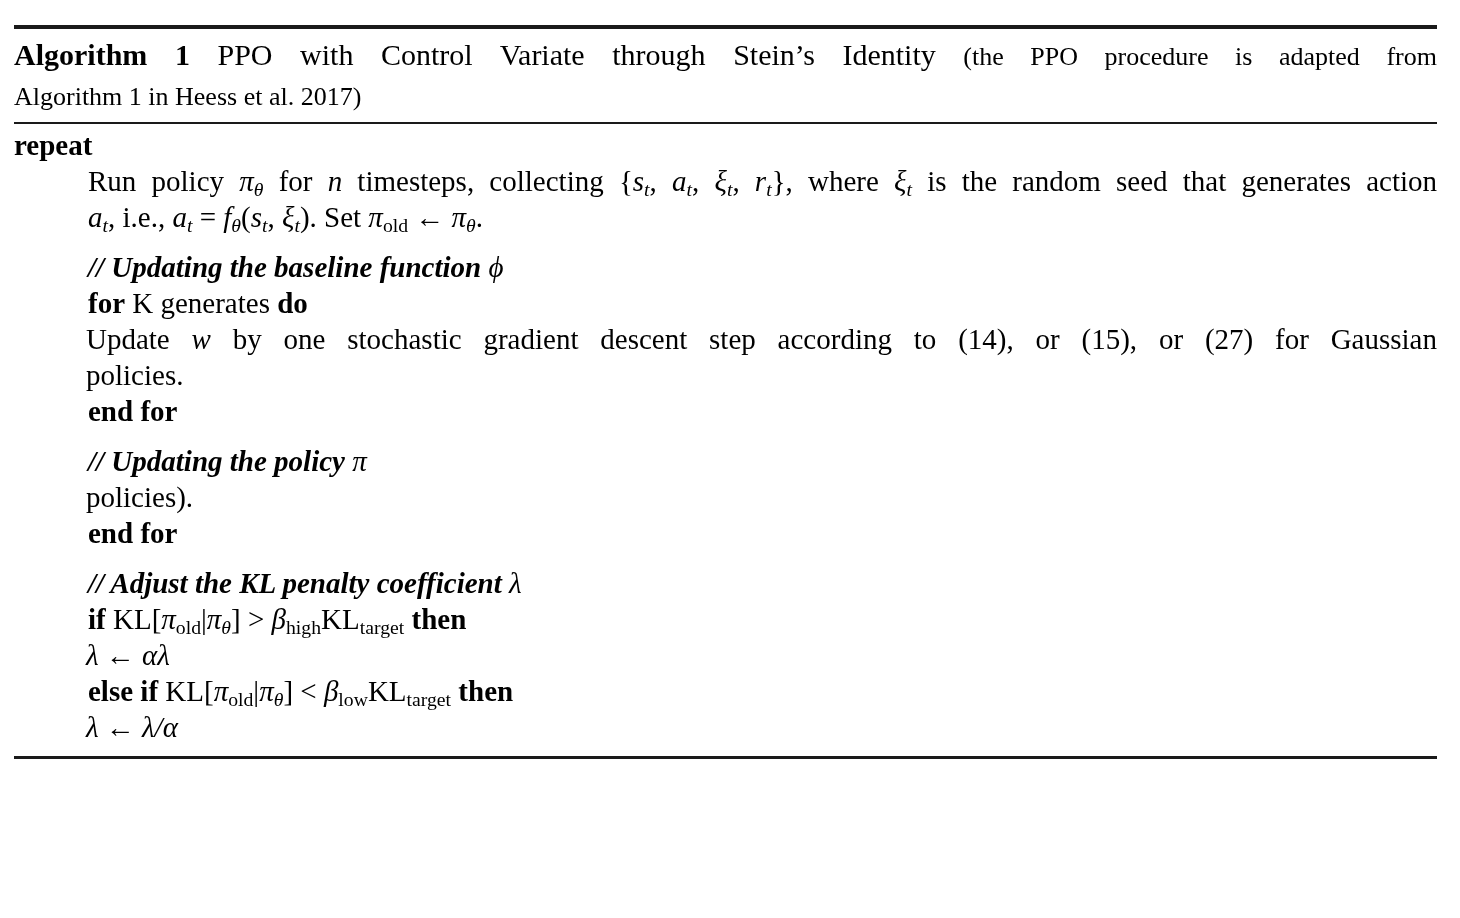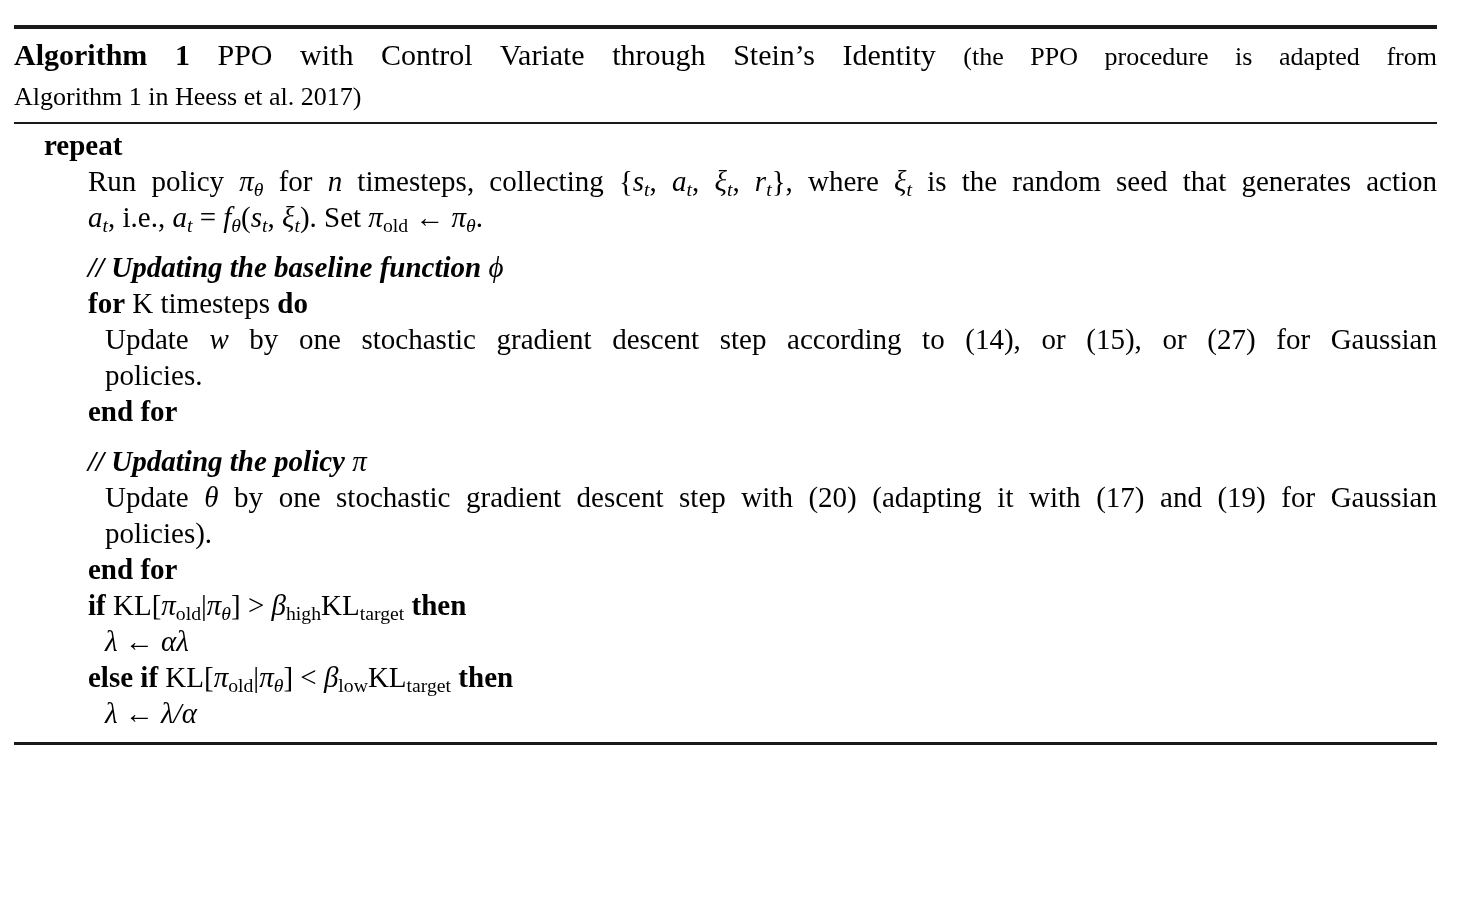--- a/index.html
+++ b/index.html
@@ -33,23 +33,23 @@
   }
   .cap-line-justify { text-align: justify; text-align-last: justify; }
   .cap-label { font-weight: bold; }
   .cap-note  { font-size: 26px; }
   .algo-body {
     padding-top: 3px;
     font-size: 29px;
     line-height: 36px;
   }
   .algo-line { white-space: normal; }
-  .ind0 { margin-left: 30px; }
+  .ind0 { }
   .ind1 { margin-left: 74px; }
-  .ind2 { margin-left: 91px; }
+  .ind2 { margin-left: 72px; }
   .gap  { margin-top: 14px; }
   .jst  { text-align: justify; text-align-last: justify; }
   .s-kw  { font-weight: bold; }
   .s-var { font-style: italic; }
   .s-rm  { font-style: normal; }
   .s-txt { font-style: normal; }
   .s-cmt { font-weight: bold; font-style: italic; }
   .s-cmtv { font-style: italic; }
   sub {
     font-size: 0.68em;
@@ -72,28 +72,28 @@
       <div><span class="cap-note">Algorithm 1 in Heess et al. 2017)</span></div>
     </div>
 
     <div class="rule rule-thin"></div>
 
     <div class="algo-body" id="algo-body">
         <div class="algo-line ind0"><span class="s-kw">repeat</span></div>
         <div class="algo-line ind1 jst"><span class="s-txt">Run policy </span><span class="s-var">π<sub class="ss-var">θ</sub></span><span class="s-txt"> for </span><span class="s-var">n</span><span class="s-txt"> timesteps, collecting </span><span class="s-rm">{</span><span class="s-var">s<sub class="ss-var">t</sub></span><span class="s-rm">, </span><span class="s-var">a<sub class="ss-var">t</sub></span><span class="s-rm">, </span><span class="s-var">ξ<sub class="ss-var">t</sub></span><span class="s-rm">, </span><span class="s-var">r<sub class="ss-var">t</sub></span><span class="s-rm">}</span><span class="s-txt">, where </span><span class="s-var">ξ<sub class="ss-var">t</sub></span><span class="s-txt"> is the random seed that generates action</span></div>
         <div class="algo-line ind1"><span class="s-var">a<sub class="ss-var">t</sub></span><span class="s-txt">, i.e., </span><span class="s-var">a<sub class="ss-var">t</sub></span><span class="s-rm"> = </span><span class="s-var">f<sub class="ss-var">θ</sub></span><span class="s-rm">(</span><span class="s-var">s<sub class="ss-var">t</sub></span><span class="s-rm">, </span><span class="s-var">ξ<sub class="ss-var">t</sub></span><span class="s-rm">)</span><span class="s-txt">. Set </span><span class="s-var">π<sub class="ss-rm">old</sub></span><span class="s-rm"> ← </span><span class="s-var">π<sub class="ss-var">θ</sub></span><span class="s-txt">.</span></div>
         <div class="algo-line ind1 gap"><span class="s-cmt">// Updating the baseline function </span><span class="s-cmtv">ϕ</span></div>
-        <div class="algo-line ind1"><span class="s-kw">for</span><span class="s-txt"> K timesteps </span><span class="s-kw">do</span></div>
+        <div class="algo-line ind1"><span class="s-kw">for</span><span class="s-txt"> K generates </span><span class="s-kw">do</span></div>
         <div class="algo-line ind2 jst"><span class="s-txt">Update </span><span class="s-var">w</span><span class="s-txt"> by one stochastic gradient descent step according to (14), or (15), or (27) for Gaussian</span></div>
         <div class="algo-line ind2"><span class="s-txt">policies.</span></div>
         <div class="algo-line ind1"><span class="s-kw">end for</span></div>
         <div class="algo-line ind1 gap"><span class="s-cmt">// Updating the policy </span><span class="s-cmtv">π</span></div>
-        <div class="algo-line ind2 jst"><span class="s-txt">Update </span><span class="s-var">θ</span><span class="s-txt"> by one stochastic gradient descent step with (20) (adapting it with (17) and (19) for Gaussian</span></div>
         <div class="algo-line ind2"><span class="s-txt">policies).</span></div>
         <div class="algo-line ind1"><span class="s-kw">end for</span></div>
+        <div class="algo-line ind1 gap"><span class="s-cmt">// Adjust the KL penalty coefficient </span><span class="s-cmtv">λ</span></div>
         <div class="algo-line ind1"><span class="s-kw">if</span><span class="s-rm"> KL[</span><span class="s-var">π<sub class="ss-rm">old</sub></span><span class="s-rm">|</span><span class="s-var">π<sub class="ss-var">θ</sub></span><span class="s-rm">] &gt; </span><span class="s-var">β<sub class="ss-rm">high</sub></span><span class="s-rm">KL<sub class="ss-rm">target</sub></span><span class="s-txt"> </span><span class="s-kw">then</span></div>
         <div class="algo-line ind2"><span class="s-var">λ</span><span class="s-rm"> ← </span><span class="s-var">αλ</span></div>
         <div class="algo-line ind1"><span class="s-kw">else if</span><span class="s-rm"> KL[</span><span class="s-var">π<sub class="ss-rm">old</sub></span><span class="s-rm">|</span><span class="s-var">π<sub class="ss-var">θ</sub></span><span class="s-rm">] &lt; </span><span class="s-var">β<sub class="ss-rm">low</sub></span><span class="s-rm">KL<sub class="ss-rm">target</sub></span><span class="s-txt"> </span><span class="s-kw">then</span></div>
         <div class="algo-line ind2"><span class="s-var">λ</span><span class="s-rm"> ← </span><span class="s-var">λ/α</span></div>
       </div>
 
     <div class="rule rule-bottom"></div>
 
   </div>
 </div>

